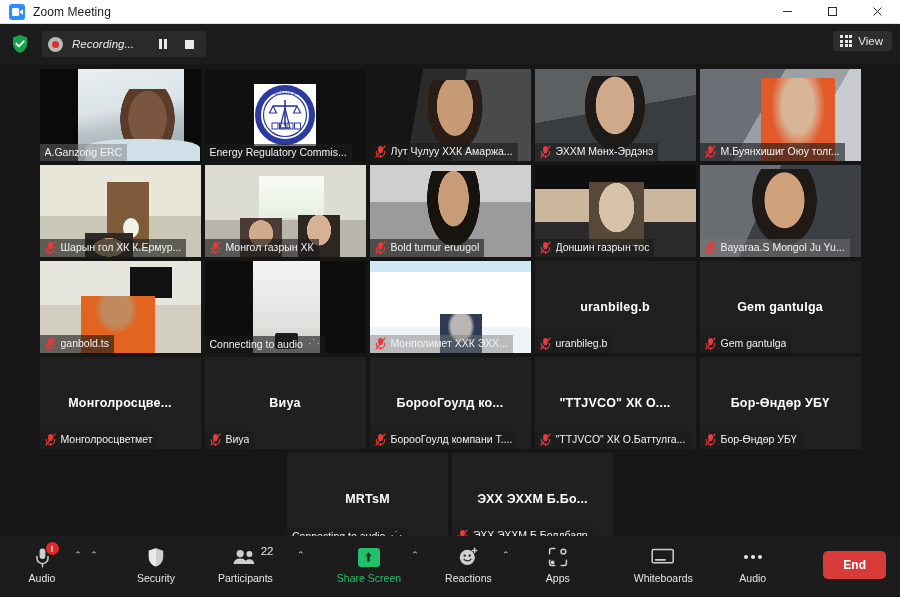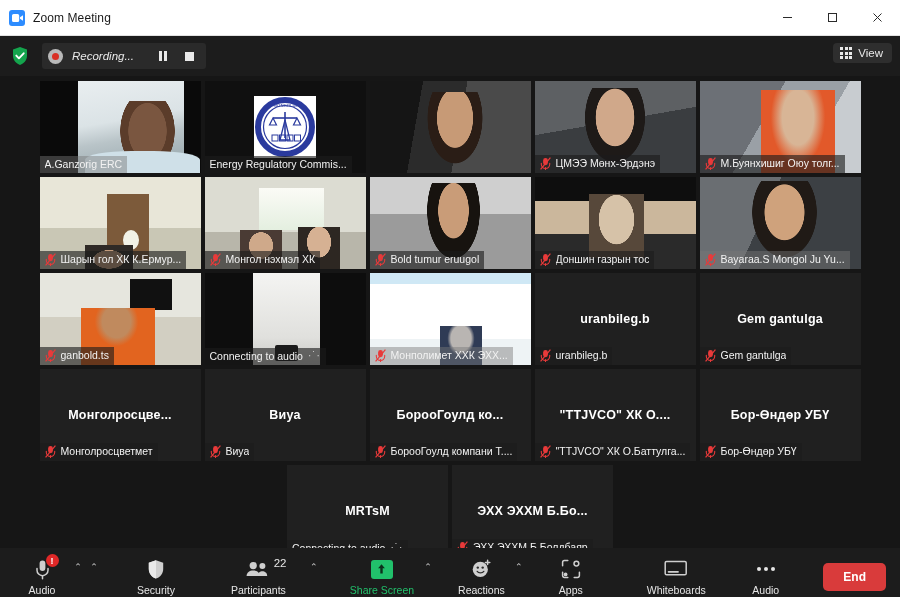--- a/index.html
+++ b/index.html
@@ -5,21 +5,21 @@
   * { box-sizing: border-box; margin: 0; padding: 0; }
   html, body {
     width: 900px; height: 597px;
     background: #1a1a1a;
     font-family: "Liberation Sans", "DejaVu Sans", sans-serif;
     overflow: hidden;
   }
 
   
   .titlebar {
-    height: 36px; background: #ffffff;
+    height: 24px; background: #ffffff;
     display: flex; align-items: center;
     border-bottom: 1px solid #e2e2e2;
     position: relative;
   }
   .tb-icon {
     width: 16px; height: 16px; margin-left: 9px; margin-right: 8px;
     background: #2d8cff; border-radius: 3px;
     display: flex; align-items: center; justify-content: center;
   }
   .tb-icon svg { display:block; }
@@ -308,33 +308,42 @@
 </svg>
         </div>
         <div class="namebar">
           <span class="nm">Energy Regulatory Commis...</span>
         </div>
       </div>
       <div class="tile">
         <div class="tile-video v3">
           <div class="p"></div>
         </div>
+        <div class="namebar">
+          <svg class="mute-ico" viewBox="0 0 11 13">
+  <rect x="3.1" y="1" width="4.8" height="7.2" rx="2.4" fill="#e83a3a"></rect>
+  <path d="M1.3 6.3v1a4.2 4.2 0 0 0 8.4 0v-1" stroke="#e83a3a" stroke-width="1.1" fill="none" stroke-linecap="round"></path>
+  <path d="M5.5 10.6v1.8" stroke="#e83a3a" stroke-width="1.1" stroke-linecap="round"></path>
+  <path d="M0.6 12.4L10.4 0.6" stroke="#e83a3a" stroke-width="1.2"></path>
+</svg>
+          <span class="nm">Лут Чулуу ХХК Амаржа...</span>
+        </div>
       </div>
       <div class="tile">
         <div class="tile-video v4">
           <div class="p"></div>
         </div>
         <div class="namebar">
           <svg class="mute-ico" viewBox="0 0 11 13">
   <rect x="3.1" y="1" width="4.8" height="7.2" rx="2.4" fill="#e83a3a"></rect>
   <path d="M1.3 6.3v1a4.2 4.2 0 0 0 8.4 0v-1" stroke="#e83a3a" stroke-width="1.1" fill="none" stroke-linecap="round"></path>
   <path d="M5.5 10.6v1.8" stroke="#e83a3a" stroke-width="1.1" stroke-linecap="round"></path>
   <path d="M0.6 12.4L10.4 0.6" stroke="#e83a3a" stroke-width="1.2"></path>
 </svg>
-          <span class="nm">ЦМЭЭ Мөнх-Эрдэнэ</span>
+          <span class="nm">ЭХХМ Мөнх-Эрдэнэ</span>
         </div>
       </div>
       <div class="tile">
         <div class="tile-video v5">
           <div class="p"></div>
         </div>
         <div class="namebar">
           <svg class="mute-ico" viewBox="0 0 11 13">
   <rect x="3.1" y="1" width="4.8" height="7.2" rx="2.4" fill="#e83a3a"></rect>
   <path d="M1.3 6.3v1a4.2 4.2 0 0 0 8.4 0v-1" stroke="#e83a3a" stroke-width="1.1" fill="none" stroke-linecap="round"></path>
@@ -368,21 +377,21 @@
           <div class="p1"></div>
           <div class="p2"></div>
         </div>
         <div class="namebar">
           <svg class="mute-ico" viewBox="0 0 11 13">
   <rect x="3.1" y="1" width="4.8" height="7.2" rx="2.4" fill="#e83a3a"></rect>
   <path d="M1.3 6.3v1a4.2 4.2 0 0 0 8.4 0v-1" stroke="#e83a3a" stroke-width="1.1" fill="none" stroke-linecap="round"></path>
   <path d="M5.5 10.6v1.8" stroke="#e83a3a" stroke-width="1.1" stroke-linecap="round"></path>
   <path d="M0.6 12.4L10.4 0.6" stroke="#e83a3a" stroke-width="1.2"></path>
 </svg>
-          <span class="nm">Монгол нэхмэл ХК</span>
+          <span class="nm">Монгол газрын ХК</span>
         </div>
       </div>
       <div class="tile">
         <div class="tile-video v8">
           <div class="p"></div>
         </div>
         <div class="namebar">
           <svg class="mute-ico" viewBox="0 0 11 13">
   <rect x="3.1" y="1" width="4.8" height="7.2" rx="2.4" fill="#e83a3a"></rect>
   <path d="M1.3 6.3v1a4.2 4.2 0 0 0 8.4 0v-1" stroke="#e83a3a" stroke-width="1.1" fill="none" stroke-linecap="round"></path>
@@ -591,21 +600,21 @@
   <div class="tool" style="margin-left:26px">
     <span class="glyph">
       <svg width="18" height="21" viewBox="0 0 18 21">
         <path d="M9 1.2l7.2 2.5v6.2c0 4.7-3.1 8.2-7.2 9.6-4.1-1.4-7.2-4.9-7.2-9.6V3.7z" fill="#cfcfcf"></path>
         <path d="M9 1.2v18.3c-4.1-1.4-7.2-4.9-7.2-9.6V3.7z" fill="#e9e9e9"></path>
       </svg>
     </span>
     <span class="lbl">Security</span>
   </div>
 
-  <div class="tool" style="margin-left:41px">
+  <div class="tool" style="margin-left:28px">
     <span class="glyph">
       <svg width="26" height="16" viewBox="0 0 26 16">
         <circle cx="8.2" cy="4.6" r="3.6" fill="#cfcfcf"></circle>
         <path d="M1.6 15c0-3.6 2.9-5.6 6.6-5.6S14.8 11.4 14.8 15z" fill="#cfcfcf"></path>
         <circle cx="17.4" cy="5" r="3" fill="#cfcfcf"></circle>
         <path d="M12.6 15c0-3.2 2.4-4.8 4.8-4.8s4.8 1.6 4.8 4.8z" fill="#cfcfcf"></path>
       </svg>
       <span class="pcount">22</span>
     </span>
     <span class="lbl">Participants</span>

